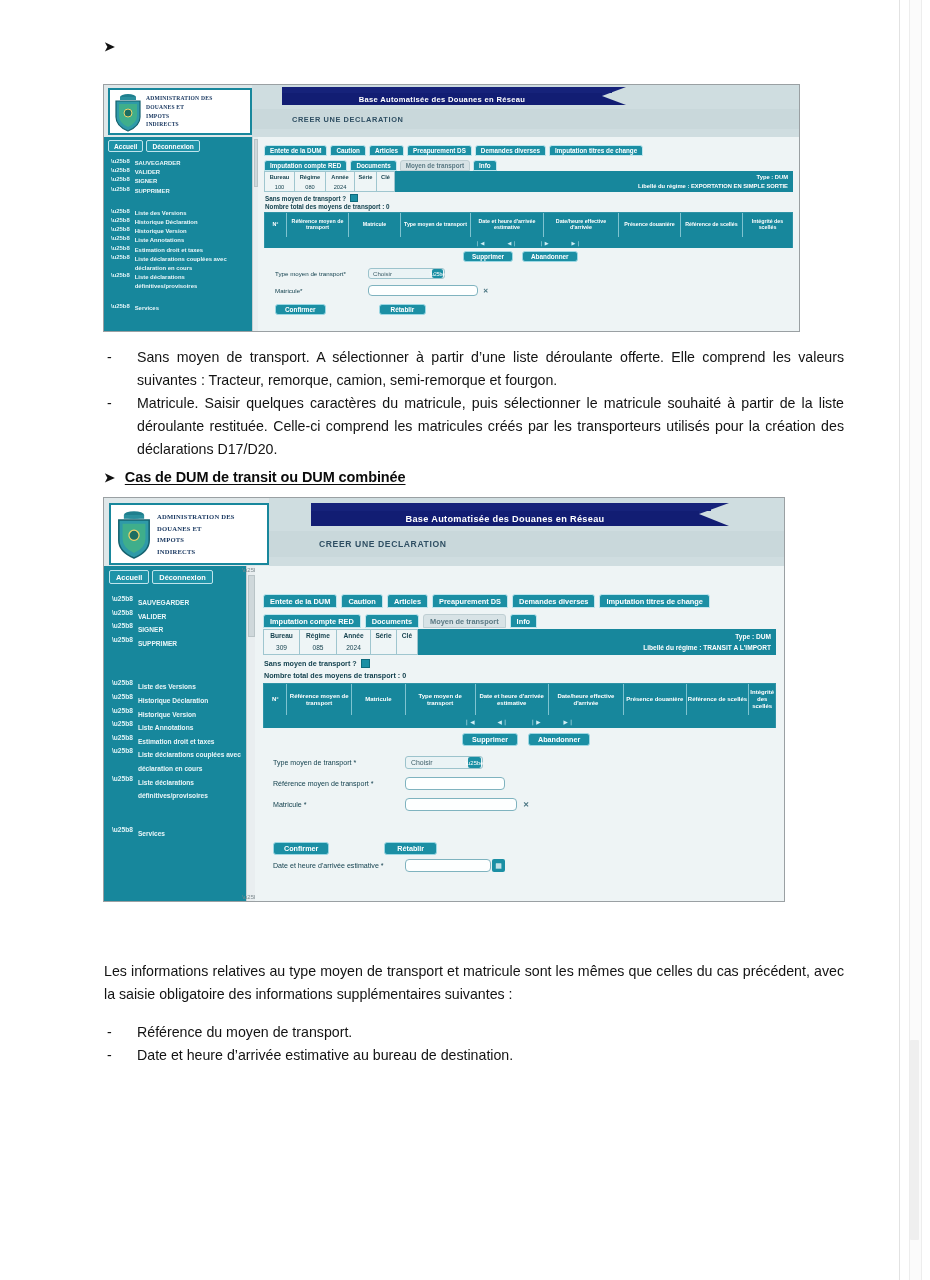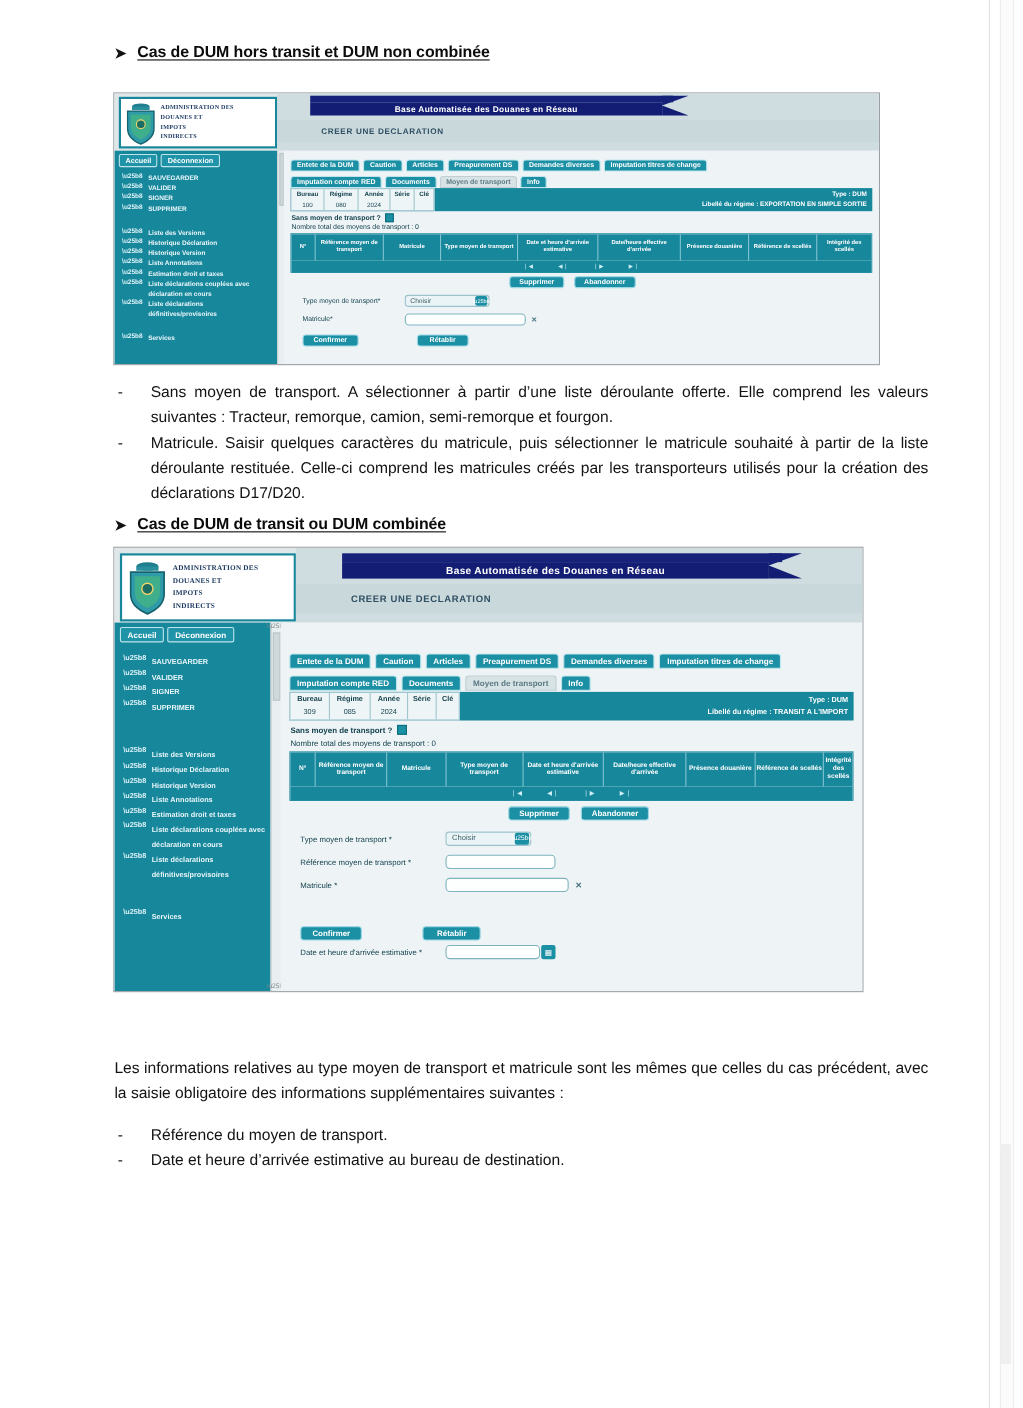--- a/index.html
+++ b/index.html
@@ -93,21 +93,21 @@
   .idbar{position:absolute;background:#17879c;display:flex;align-items:stretch;box-sizing:border-box;}
   .idtable{display:flex;background:#eef5f6;border:1px solid #9fc6cf;box-sizing:border-box;}
   .idcell{display:flex;flex-direction:column;border-right:1px solid #9fc6cf;box-sizing:border-box;}
   .idcell:last-child{border-right:none;}
   .idcell .h{color:#123f4c;font-weight:bold;text-align:center;}
   .idcell .v{color:#123f4c;text-align:center;}
   .idright{margin-left:auto;display:flex;flex-direction:column;align-items:flex-end;justify-content:center;color:#ffffff;font-weight:bold;text-align:right;padding-right:5px;}
 
   .chkline{position:absolute;color:#14424f;font-weight:bold;white-space:nowrap;display:flex;align-items:center;gap:4px;}
   .chkbox{display:inline-block;background:#1b8fa4;border:1px solid #0e6b7d;}
-  .countline{position:absolute;color:#14424f;font-weight:normal;white-space:nowrap;}
+  .countline{position:absolute;color:#14424f;font-weight:bold;white-space:nowrap;}
 
   .grid{position:absolute;border:1px solid #2f93a6;box-sizing:border-box;background:#ffffff;}
   .ghead{display:flex;background:#17879c;}
   .ghead .gh{
     color:#ffffff;font-weight:bold;text-align:center;
     border-right:1px solid #7fc3d0;display:flex;align-items:center;justify-content:center;
     box-sizing:border-box;line-height:1.12;padding:2px 1px;
   }
   .ghead .gh:last-child{border-right:none;}
   .gpager{background:#17879c;display:flex;align-items:center;justify-content:center;gap:22px;color:#cfeef5;}
@@ -140,21 +140,20 @@
   .winbar{position:absolute;right:2px;top:1px;color:#4b6169;}
 </style>
 </head>
 <body>
 
 <div class="page">
 
   <div style="position:absolute;left:104px;top:40px;width:740px;">
     <h2 class="bullet-head">
       <span class="arrow">➤</span>
-      <span class="txt">Cas de DUM hors transit et DUM non combinée</span>
     </h2>
   </div>
 
   <div class="shot" id="shot1" style="left:103px;top:84px;width:697px;height:248px;">
     <div class="shot-inner">
 
       <div class="logo-box" style="left:4px;top:3px;width:144px;height:47px;padding:2px 3px;">
         <div class="crest">
           <svg width="30" height="40" viewBox="0 0 30 40">
             <ellipse cx="15" cy="5" rx="8" ry="3" fill="#1f7f8e"></ellipse>

